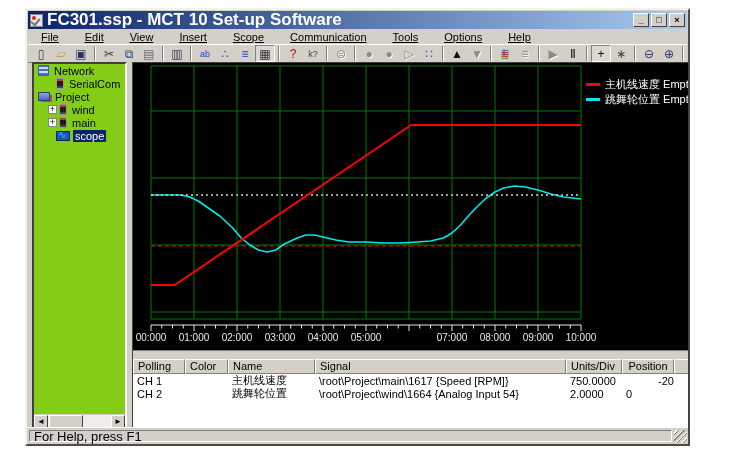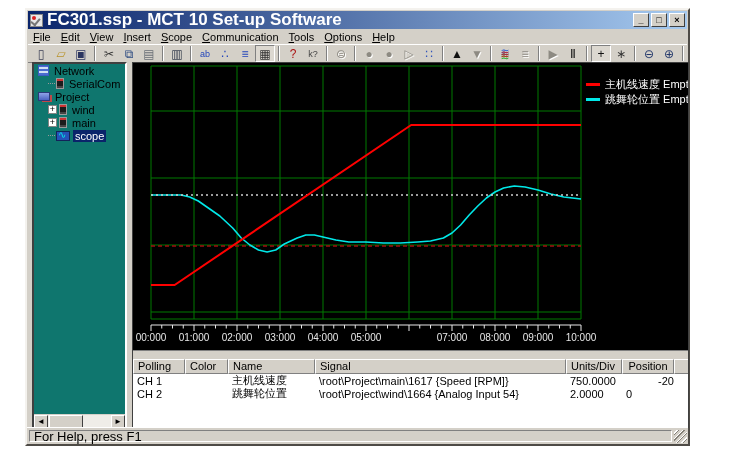--- a/index.html
+++ b/index.html
@@ -18,36 +18,36 @@
   .app-icon::after  { content:""; position:absolute; right:2px; bottom:2px; width:7px; height:4px;
                       border-left:2px solid #777; border-bottom:2px solid #777; transform:rotate(-50deg); }
   .title-text { color:#fff; font-weight:bold; font-size:17px; white-space:nowrap; overflow:hidden; flex:1; }
   .winbtns { display:flex; gap:2px; }
   .winbtn { width:16px; height:14px; background:#d4d0c8; border:1px solid; border-color:#fff #404040 #404040 #fff;
             font-size:9px; line-height:12px; text-align:center; color:#000; font-weight:bold; }
 
   
   .menubar { position:absolute; left:1px; top:19px; right:1px; height:15px; background:#d4d0c8;
              display:flex; align-items:center; font-size:11px; }
-  .menu-item { display:inline-block; padding:1px 5px; color:#000; }
+  .menu-item { display:inline-block; padding:1px 13px; color:#000;text-decoration:underline; }
   .menu-item::first-letter { text-decoration:underline; }
 
   
   .toolbar { position:absolute; left:1px; top:34px; right:1px; height:19px; background:#d4d0c8;
              border-top:1px solid #fff; border-bottom:1px solid #808080;
              display:flex; align-items:center; padding:0 3px; overflow:hidden; }
   .tbtn { width:20px; height:17px; display:flex; align-items:center; justify-content:center;
           font-size:12px; line-height:16px; color:#222; flex:0 0 auto; border:1px solid transparent; }
   .tbtn.pressed { border-color:#808080 #fff #fff #808080; background:#dcd8d0; }
   .tbtn.disabled { color:#8d8a82; text-shadow:1px 1px 0 #fff; }
   .tbtn.waves { color:#cc2222; text-shadow:0 -2px 0 #2255cc, 0 2px 0 #22aa22; font-size:11px; }
   .tsep { width:2px; height:15px; margin:0 3px; border-left:1px solid #808080; border-right:1px solid #fff; flex:0 0 auto; }
 
   
-  .treepanel { position:absolute; left:5px; top:52px; width:95px; height:368px; background:#0f766e;
+  .treepanel { position:absolute; left:5px; top:52px; width:95px; height:368px; background:#84cc16;
                border:2px solid; border-color:#404040 #fff #fff #404040; overflow:hidden; }
   .tree-row { display:flex; align-items:center; height:13px; font-size:11px; white-space:nowrap; }
   .tree-label { padding:0 2px; color:#000; }
   .tree-row.selected .tree-label { background:#0a246a; color:#fff; }
   .guide { width:7px; height:1px; border-bottom:1px dotted #999; margin-right:1px; flex:0 0 auto; }
   .expander { width:9px; height:9px; border:1px solid #848484; background:#fff; color:#000;
               font-size:9px; line-height:7px; text-align:center; margin-right:2px; flex:0 0 auto; }
   .tree-icon { display:inline-block; margin-right:3px; flex:0 0 auto; }
   .tree-icon.network { width:11px; height:11px; border:1px solid #3a5dc0;
         background:repeating-linear-gradient(0deg,#4b6cd0 0 2px,#cfe0f2 2px 4px),

